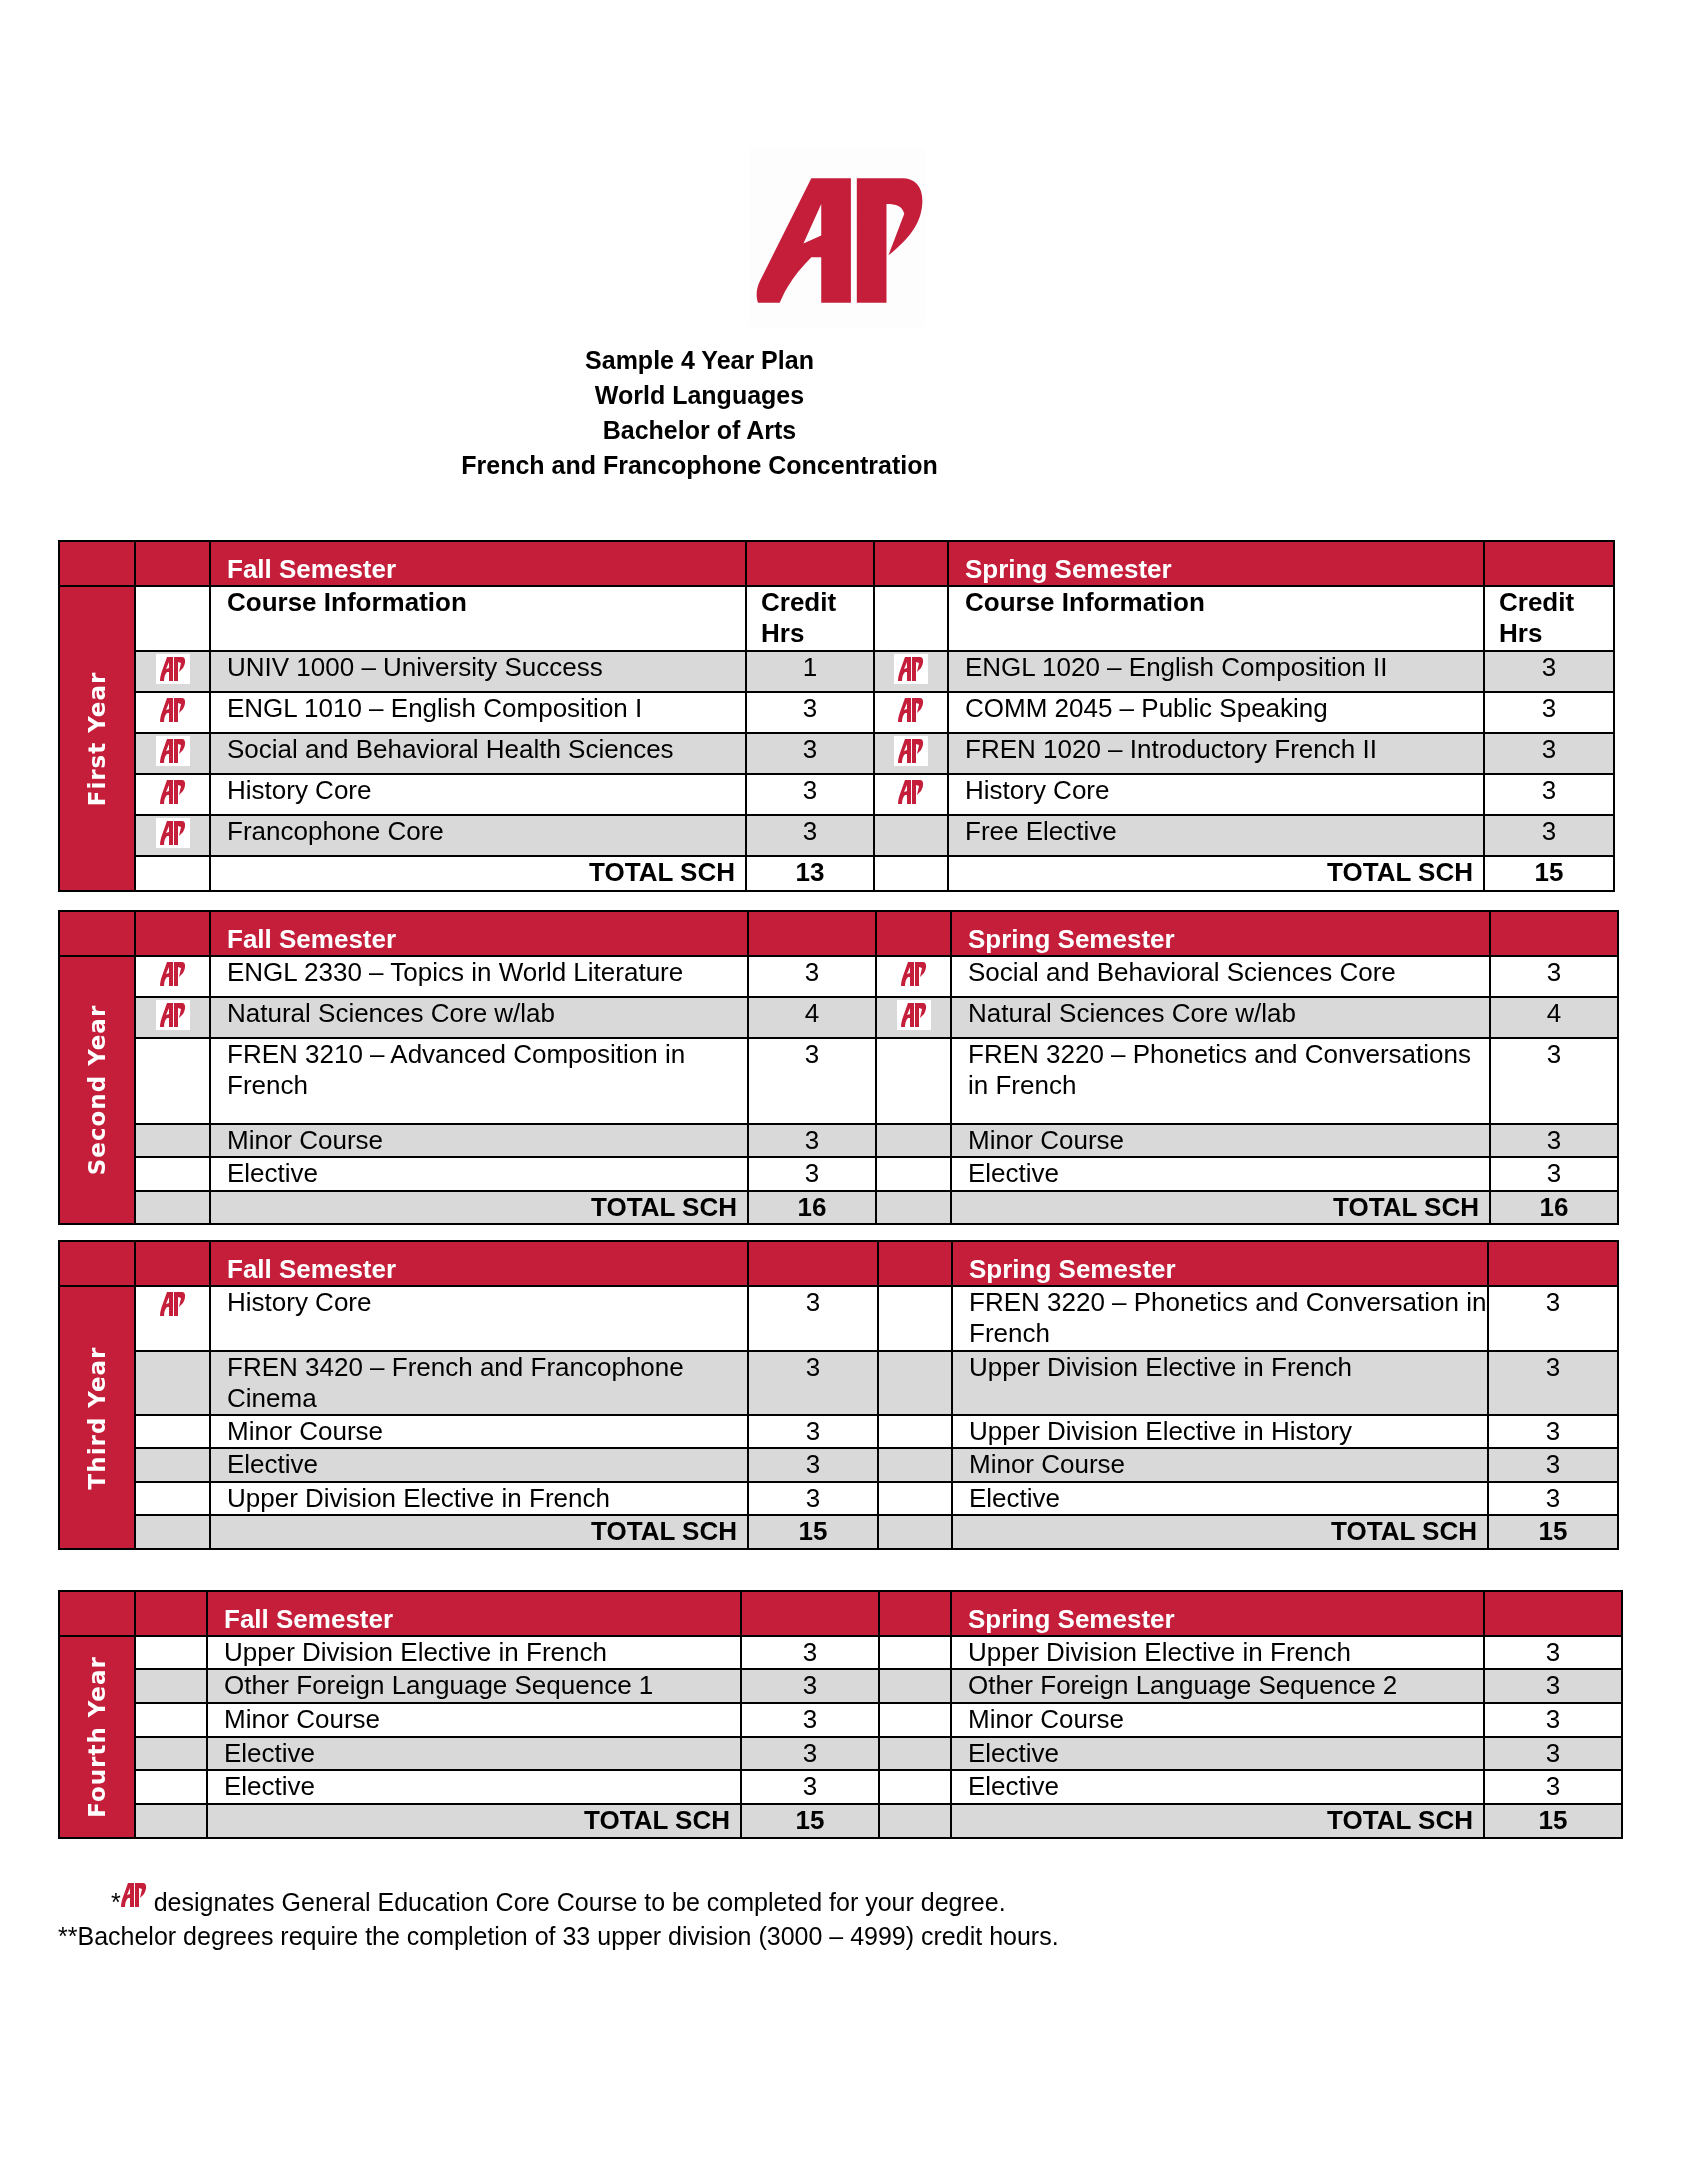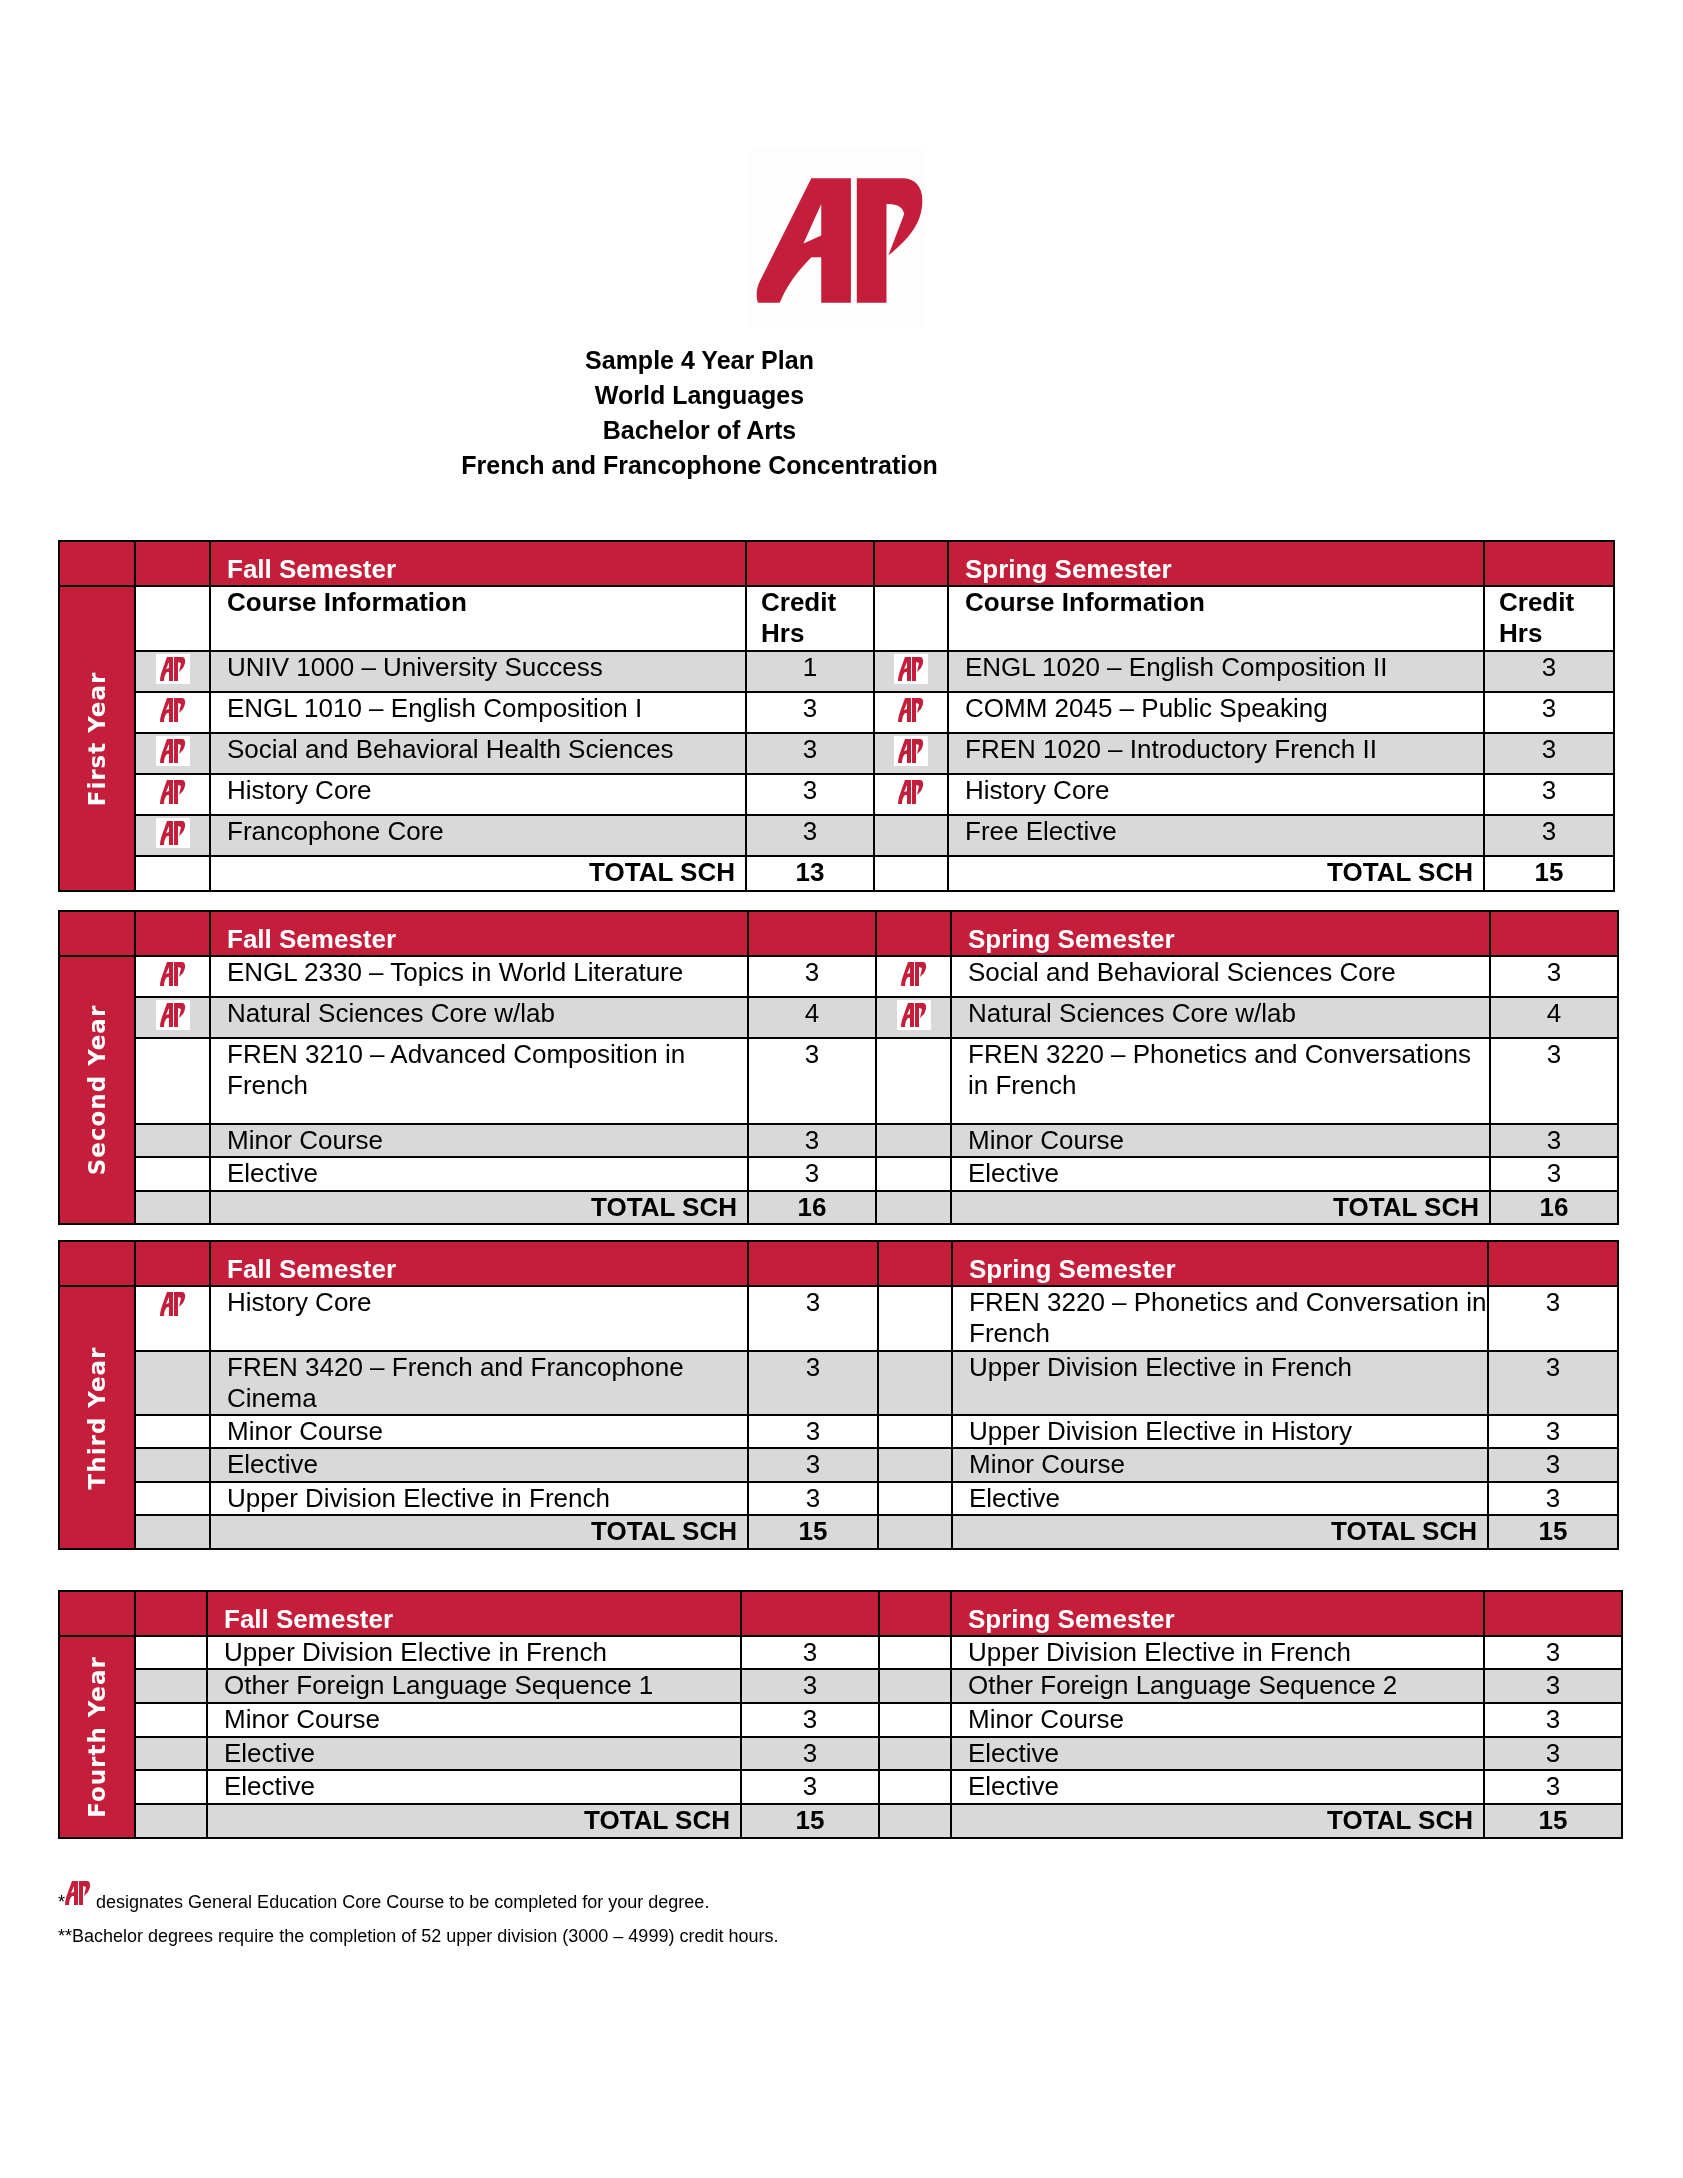--- a/index.html
+++ b/index.html
@@ -20,21 +20,21 @@
   .plan td.sub { font-weight:bold; }
   .plan td.cr { text-align:center; padding-left:0; }
   .plan td.crhdr { font-weight:bold; padding-left:14px; }
   .plan td.tot { text-align:right; font-weight:bold; padding-right:10px; }
   .plan td.totv { text-align:center; font-weight:bold; padding-left:0; }
   .plan td.ic { padding:0; text-align:center; vertical-align:top; }
   tr.g td:not(.year) { background:#D9D9D9; }
   tr.w td:not(.year) { background:#ffffff; }
   .ap-ic { display:inline-block; width:34px; height:30px; background:#fff; margin-top:2px; }
   .ap-ic svg { display:block; margin:3px auto 0; }
-  .notes { position:absolute; left:58px; top:1885px; font-size:18px; line-height:34px; }
+  .notes { position:absolute; left:58px; top:1885px; font-size:25px; line-height:34px;text-align:center; }
   .notes .ap-note { display:inline-block; vertical-align:top; margin-top:-4px; }
 </style>
 </head>
 <body>
 
 <div class="logo-wrap">
   <svg width="174" height="129" viewBox="0 0 176 130">
     <path fill="#C41E3A" d="M58 2 L98 2 L98 128 L68 128 L68 82 L58 82 C48 92 40 102 34 112 C30 118 28 124 26 128 L4 128 C2 122 2 114 6 106 Z M68 60 L68 28 L50 68 Z"></path>
     <path fill="#C41E3A" d="M104 2 L150 2 C164 2 172 12 170 30 C168 48 158 62 136 80 L152 38 C150 30 144 28 134 28 L134 128 L104 128 Z"></path>
   </svg>
@@ -392,15 +392,15 @@
     </table>
   </div>
 
 <div class="notes">
   <div>
     <span>*</span><span class="ap-note"><svg width="26" height="24" viewBox="0 0 26 24">
           <path fill="#C41E3A" d="M7 0 L13 0 L13 24 L9 24 L9 15 L7 15 C5 17 4 20 4 24 L0 24 C0 20 1 17 2 14 Z M9 11 L9 5 L6 12 Z"></path>
           <path fill="#C41E3A" d="M14 0 L22 0 C26 0 26 6 23 11 L19 15 L21 6 L18 5 L18 24 L14 24 Z"></path>
         </svg></span><span> designates General Education Core Course to be completed for your degree.</span>
   </div>
-  <div>**Bachelor degrees require the completion of 52 upper division (3000 – 4999) credit hours.</div>
+  <div>**Bachelor degrees require the completion of 33 upper division (3000 – 4999) credit hours.</div>
 </div>
 
 
 </body></html>

